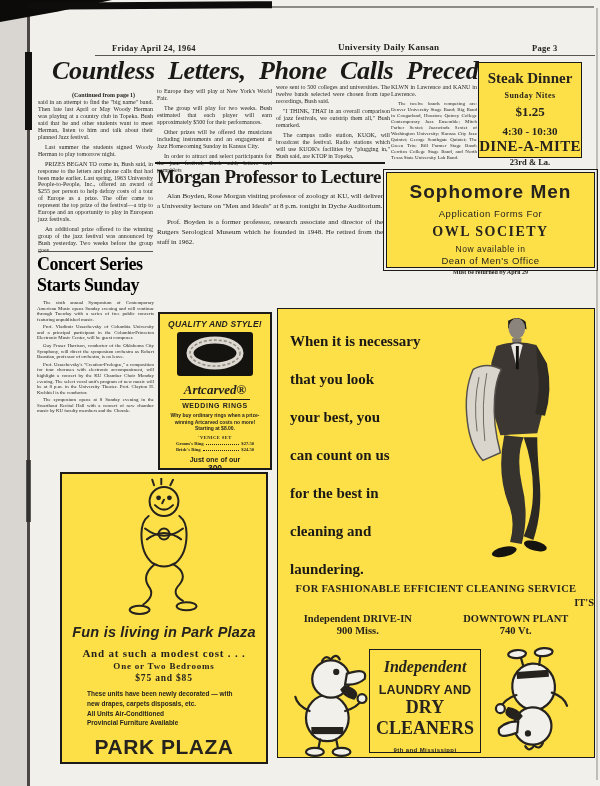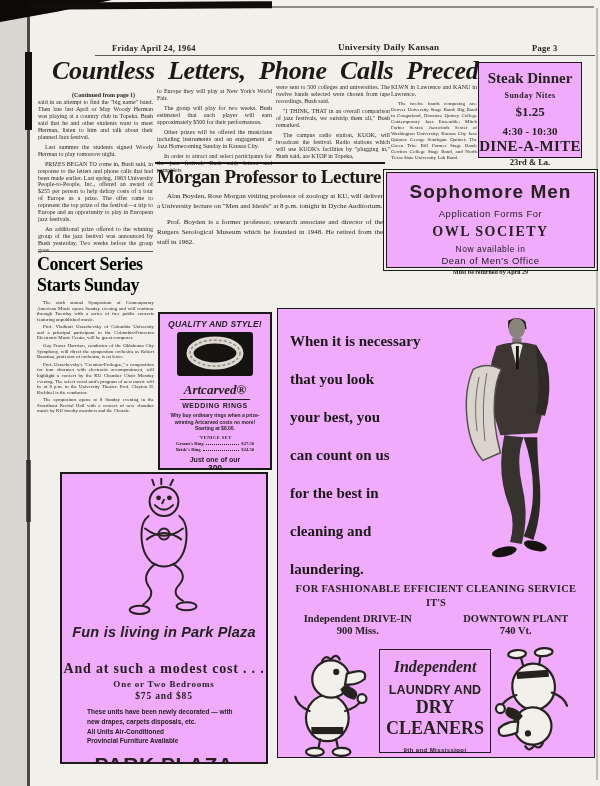--- a/index.html
+++ b/index.html
@@ -32,21 +32,21 @@
   
   .morgan-rule{position:absolute;left:155px;top:162px;width:230px;height:2px;background:#1a1918;}
   .morgan-head{position:absolute;left:157px;top:166px;font-size:19px;font-weight:bold;letter-spacing:-.4px;color:#1b1916;white-space:nowrap;}
   .morgan-body{position:absolute;left:157px;top:192px;width:226px;font-size:7px;line-height:1.42;text-align:justify;}
   .morgan-body p{margin:0 0 6px 0;text-indent:10px;}
   
   .concert-head{position:absolute;left:37px;font-size:18px;font-weight:bold;letter-spacing:-.5px;color:#000000;white-space:nowrap;}
   .concert-body{position:absolute;left:37px;top:300px;width:117px;font-size:4.9px;line-height:1.14;text-align:justify;}
   .concert-body p{margin:0 0 2px 0;text-indent:6px;}
   
-  .box{position:absolute;border:1.5px solid #1c1b19;background:#f0abfc;box-sizing:border-box;text-align:center;}
+  .box{position:absolute;border:1.5px solid #1c1b19;background:#fde047;box-sizing:border-box;text-align:center;}
   .dbl{outline:1px solid #1c1b19;outline-offset:2px;}
   
   .steak .t1{font-size:15px;font-weight:bold;margin-top:7px;}
   .steak .t2{font-size:8px;font-weight:bold;margin-top:4px;letter-spacing:.5px;}
   .steak .t3{font-size:13px;font-weight:bold;margin-top:4px;}
   .steak .t4{font-size:11px;font-weight:bold;margin-top:5px;}
   .steak .t5{font-size:15px;font-weight:bold;letter-spacing:.3px;margin-top:1px;}
   .steak .t6{font-size:8.5px;font-weight:bold;margin-top:2px;}
   
   .soph{font-family:"Liberation Sans",sans-serif;text-align:center;}
@@ -66,36 +66,36 @@
   .price-row{display:flex;width:78px;margin:1px auto 0;font-size:4.6px;font-weight:bold;align-items:flex-end;}
   .price-row .leader{flex:1;border-bottom:1px dotted #26231f;margin:0 2px 1px;}
   .artc .tag1{font-family:"Liberation Sans",sans-serif;font-size:7px;font-weight:bold;margin-top:4px;}
   .artc .tag2{font-family:"Liberation Sans",sans-serif;font-size:8.5px;font-weight:bold;}
   
   .clean{text-align:left;}
   .clean .copy{position:absolute;left:12px;top:24px;}
   .clean .copy div{font-size:15px;font-weight:bold;margin-bottom:21px;color:#1b1916;}
   .clean .man{position:absolute;right:6px;top:4px;}
   .clean .svc1{position:absolute;left:0;top:274px;width:100%;text-align:center;font-size:10.5px;font-weight:bold;letter-spacing:.3px;}
-  .clean .svc2{position:absolute;left:0;top:288px;width:100%;text-align:center;font-size:10.5px;font-weight:bold;}
+  .clean .svc2{position:absolute;left:0;top:288px;width:100%;text-align:right;font-size:10.5px;font-weight:bold;}
   .clean .locs{position:absolute;left:0;top:304px;width:100%;display:flex;justify-content:space-around;text-align:center;}
   .clean .locs .nm{font-size:10.5px;font-weight:bold;}
   .clean .locs .ad2{font-size:10.5px;font-weight:bold;margin-top:1px;}
-  .laundry-box{position:absolute;left:101px;top:340px;width:112px;height:104px;border:1.5px solid #1c1b19;box-sizing:border-box;text-align:center;}
+  .laundry-box{position:absolute;left:91px;top:340px;width:112px;height:104px;border:1.5px solid #1c1b19;box-sizing:border-box;text-align:center;}
   .laundry-box .scr{font-size:16px;font-style:italic;font-weight:bold;margin-top:8px;}
   .laundry-box .l1{font-family:"Liberation Sans",sans-serif;font-size:12.5px;font-weight:bold;margin-top:7px;letter-spacing:.2px;}
   .laundry-box .l2{font-family:Liberation Serif, serif;font-size:18px;font-weight:bold;}
   .laundry-box .l3{font-family:"Liberation Sans",sans-serif;font-size:6px;font-weight:bold;margin-top:8px;letter-spacing:.4px;}
   .jay-l{position:absolute;left:12px;top:338px;}
   .jay-r{position:absolute;left:214px;top:336px;}
   
   .park{border-width:2px;font-family:"Liberation Sans",sans-serif;overflow:hidden;}
   .park .toon{margin-top:4px;}
   .park .hd{font-size:14.5px;font-weight:bold;font-style:italic;margin-top:2px;letter-spacing:.2px;}
-  .park .c1{font-family:"Liberation Serif",serif;font-size:14px;font-weight:bold;margin-top:21px;letter-spacing:.8px;}
+  .park .c1{font-family:"Liberation Serif",serif;font-size:11px;font-weight:bold;margin-top:7px;letter-spacing:.8px;}
   .park .c2{font-family:"Liberation Serif",serif;font-size:9px;font-weight:bold;margin-top:2px;letter-spacing:.8px;}
   .park .c3{font-family:"Liberation Serif",serif;font-size:9.5px;font-weight:bold;margin-top:2px;letter-spacing:.8px;}
   .park .det{width:154px;margin:6px auto 0;text-align:left;font-size:6.5px;font-weight:bold;line-height:1.5;}
   .park .nm{font-size:21px;font-weight:bold;letter-spacing:.5px;margin-top:7px;}
 </style>
 </head>
 <body>
 
 <div class="page">
 

